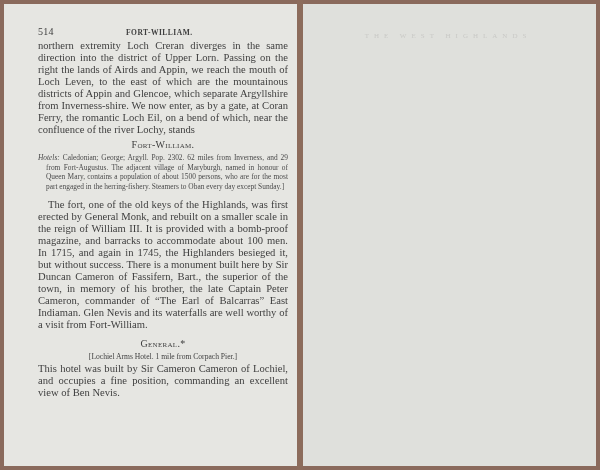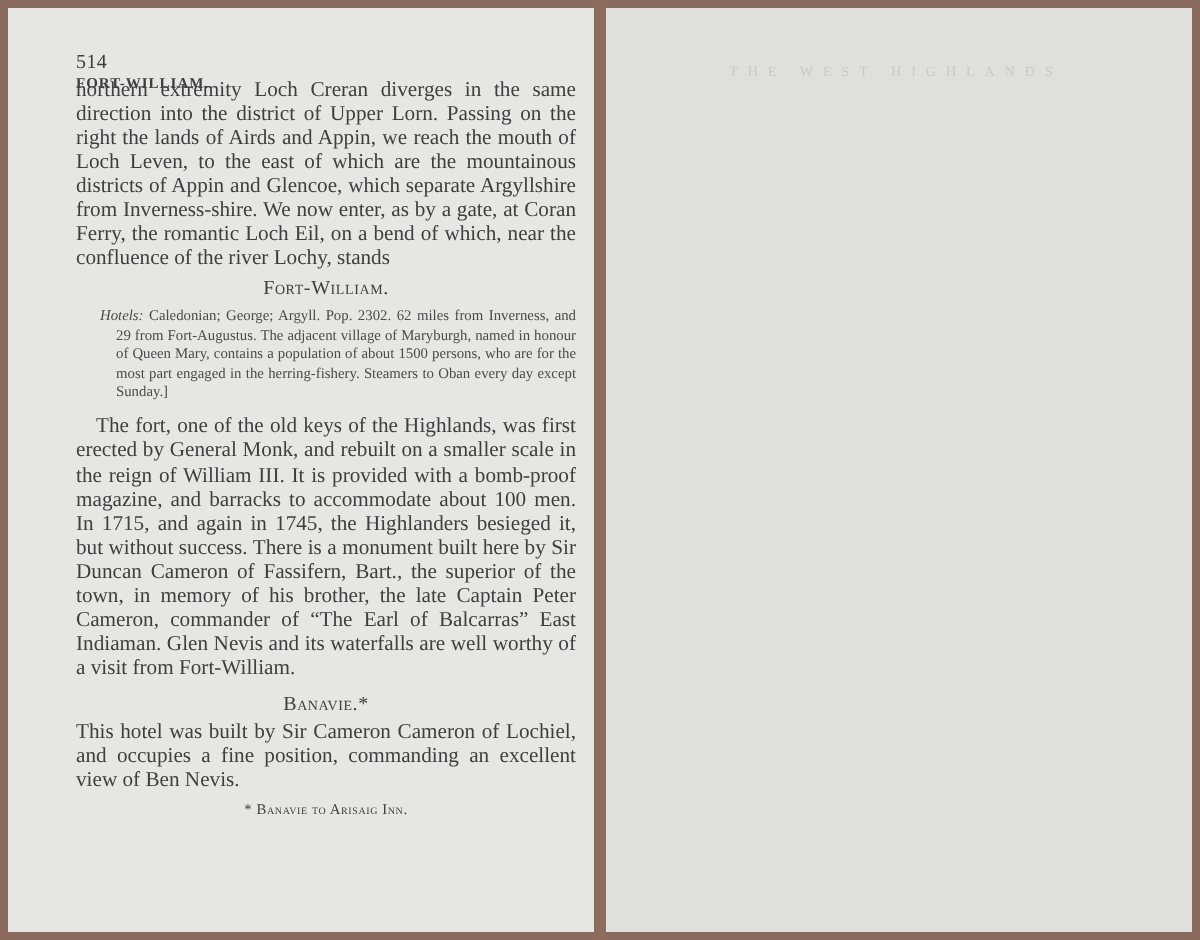--- a/index.html
+++ b/index.html
@@ -18,33 +18,33 @@
     .gutter {
       position: absolute; top: 0; left: 297px; width: 6px; height: 470px;
       background: #8c6c5c;
     }
     .content {
       position: absolute; left: 34px; top: 22px; width: 250px;
       color: #3e3e3e;
     }
     .running-head {
       display: flex; align-items: baseline; height: 14px;
-      font-size: 9px; letter-spacing: 0.2px; flex-direction: column;
+      font-size: 9px; letter-spacing: 0.2px;
     }
     .page-num { width: 88px; font-size: 10px; }
     .head-title { font-size: 7.5px; letter-spacing: 0.5px; font-weight: bold; }
     p { margin: 0; text-align: justify; }
     .body-text { font-size: 10.6px; line-height: 12.05px; }
     .indent { text-indent: 10px; }
     .section-head {
       text-align: center; font-size: 10px; letter-spacing: 0.3px;
       margin: 3px 0 3px 0; font-variant: small-caps;
     }
     .hotels-note {
-      font-size: 7.4px; line-height: 9.4px; margin: 2px 0 8px 12px;
+      font-size: 7.4px; line-height: 9.4px; margin: 2px 0 8px 0;
       padding-left: 8px; text-indent: -8px; color: #4a4a4a;
     }
     .hotels-note .italic { font-style: italic; }
     .sub-note { text-align: center; font-size: 7.6px; margin: 1px 0 2px 0; }
     .footnote-head { text-align: center; font-size: 7.4px; margin: 3px 0 2px 0; font-variant: small-caps; letter-spacing: 0.3px; }
     .right-ghost {
       position: absolute; left: 45px; top: 28px; width: 200px; height: 6px;
       color: #c9c9c6; font-size: 7px; letter-spacing: 5px; text-align: center;
     }
   </style>
@@ -59,25 +59,25 @@
     </div>
 
     <p class="body-text">northern extremity Loch Creran diverges in the same direction into the district of Upper Lorn.  Passing on the right the lands of Airds and Appin, we reach the mouth of Loch Leven, to the east of which are the mountainous districts of Appin and Glencoe, which separate Argyllshire from Inverness-shire. We now enter, as by a gate, at Coran Ferry, the romantic Loch Eil, on a bend of which, near the confluence of the river Lochy, stands</p>
 
     <div class="section-head">Fort-William.</div>
 
     <p class="hotels-note"><span class="italic">Hotels:</span><span> Caledonian; George; Argyll.  Pop. 2302.  62 miles from Inverness, and 29 from Fort-Augustus.  The adjacent village of Maryburgh, named in honour of Queen Mary, contains a population of about 1500 persons, who are for the most part engaged in the herring-fishery.  Steamers to Oban every day except Sunday.]</span></p>
 
     <p class="body-text indent">The fort, one of the old keys of the Highlands, was first erected by General Monk, and rebuilt on a smaller scale in the reign of William III.  It is provided with a bomb-proof magazine, and barracks to accommodate about 100 men.  In 1715, and again in 1745, the Highlanders besieged it, but without success.  There is a monument built here by Sir Duncan Cameron of Fassifern, Bart., the superior of the town, in memory of his brother, the late Captain Peter Cameron, commander of “The Earl of Balcarras” East Indiaman.  Glen Nevis and its waterfalls are well worthy of a visit from Fort-William.</p>
 
-    <div class="section-head" style="margin-top:6px;">Banavie.*</div>
+    <div class="section-head" style="margin-top:6px;">General.*</div>
+    <div class="sub-note">[Lochiel Arms Hotel.  1 mile from Corpach Pier.]</div>
 
     <p class="body-text">This hotel was built by Sir Cameron Cameron of Lochiel, and occupies a fine position, commanding an excellent view of Ben Nevis.</p>
 
-    <div class="footnote-head">* Banavie to Arisaig Inn.</div>
 
   </div>
 </div>
 
 <div class="gutter"></div>
 
 <div class="page page-right">
   <div class="right-ghost">THE WEST HIGHLANDS</div>
 </div>
 

